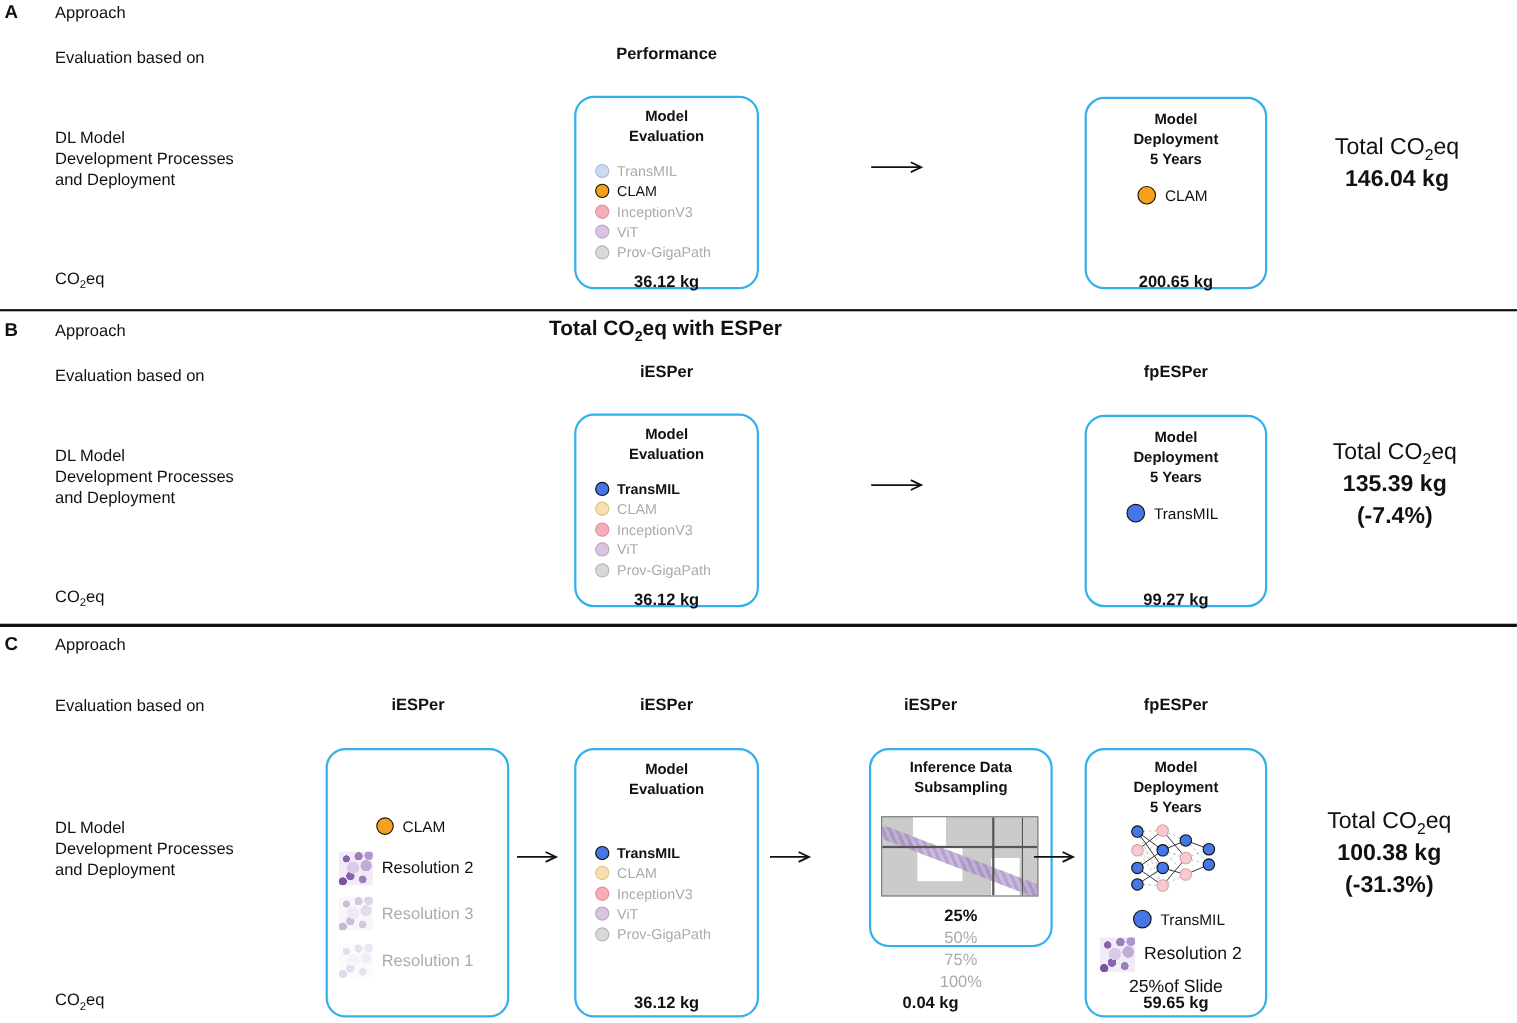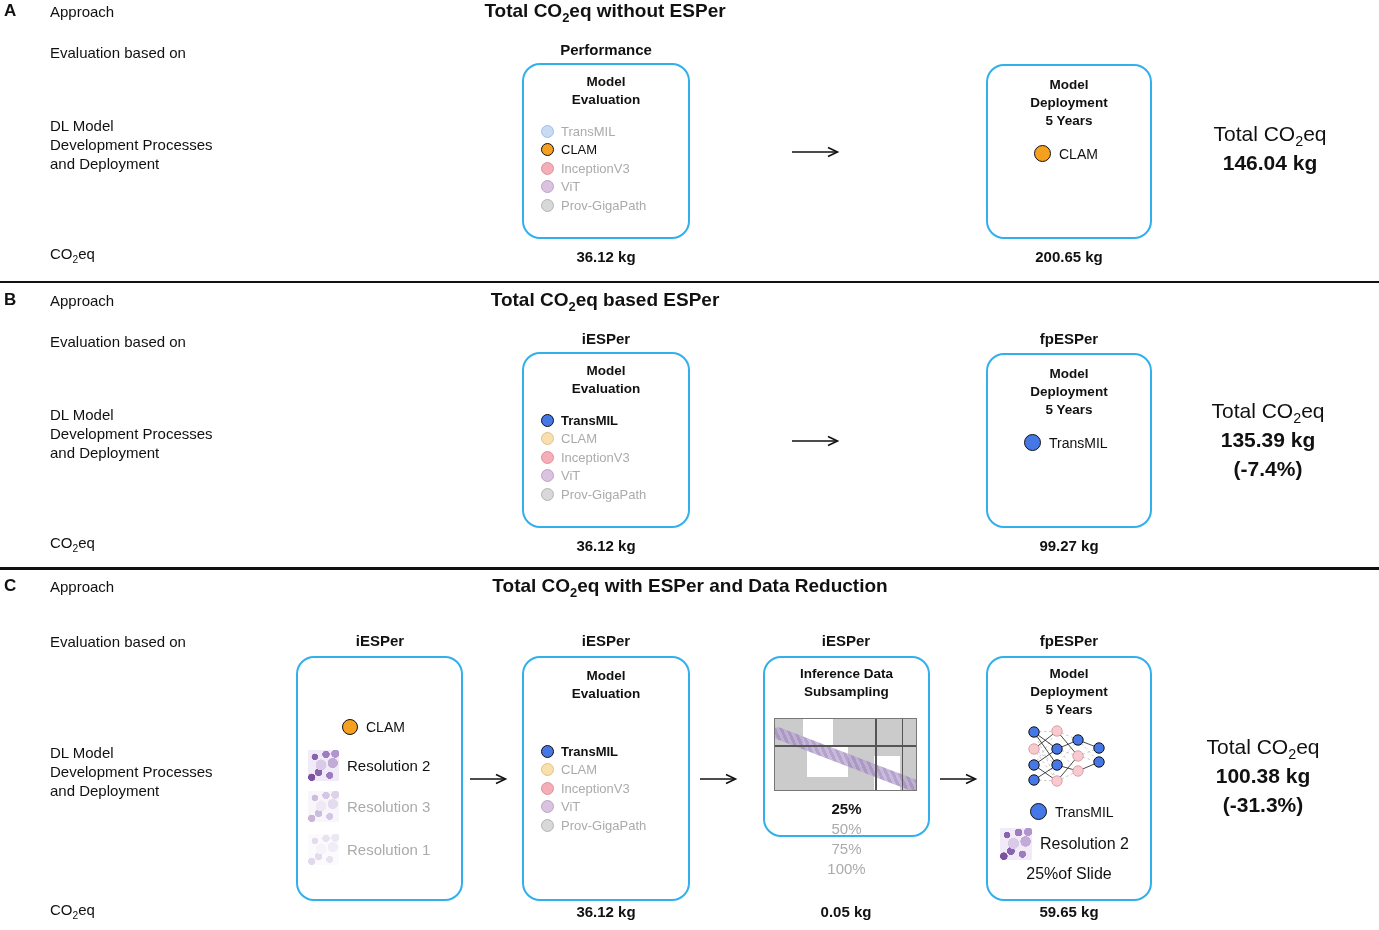--- a/index.html
+++ b/index.html
@@ -10,21 +10,21 @@
   .ctr{transform:translateX(-50%);text-align:center;white-space:nowrap;}
   .gray{color:#ABABAB;}
   .panel-letter{font-size:17px;font-weight:bold;}
   .rowlab{font-size:15px;}
   .ptitle{font-size:19px;font-weight:bold;}
   .hdr{font-size:15px;font-weight:bold;}
   .kg{font-size:15px;font-weight:bold;}
   .tot1{font-size:21px;}
   .tot2{font-size:21px;font-weight:bold;}
   sub{font-size:68%;line-height:0;}
-  .box{position:absolute;border:2px solid #31B0EC;border-radius:18px;background:#fff;box-sizing:border-box;}
+  .box{position:absolute;border:2px solid #31B0EC;border-radius:18px;background:#fff;box-sizing:border-box;margin-top:24px;}
   .btitle{position:absolute;left:0;right:0;text-align:center;font-weight:bold;font-size:13.5px;line-height:1.32;}
   .lrow{position:absolute;left:17px;display:flex;align-items:center;gap:7px;height:16px;}
   .crow{position:absolute;display:flex;align-items:center;gap:8px;}
   .ltext{font-size:13px;white-space:nowrap;}
   .mtext{font-size:14px;white-space:nowrap;}
   .dot{border-radius:50%;flex:none;box-sizing:border-box;}
   .d13{width:13px;height:13px;}
   .d16{width:16px;height:16px;}
   .d17{width:17px;height:17px;}
   .d-blue{background:#4577E6;border:1.5px solid #111;}
@@ -57,21 +57,20 @@
   .slide .gh{position:absolute;left:0;right:0;height:1.5px;background:#555;}
   .slide .gv{position:absolute;top:0;bottom:0;width:1.5px;background:#555;}
 </style>
 </head>
 <body>
 
 <div id="fig">
 
   <div class="abs panel-letter" style="left:4px;top:1px">A</div>
   <div class="abs rowlab" style="left:50px;top:3px">Approach</div>
-  <div class="abs ptitle ctr" style="left:605px;top:0px"><span>Total CO</span><sub>2</sub><span>eq without ESPer</span></div>
   <div class="abs rowlab" style="left:50px;top:44px">Evaluation based on</div>
   <div class="abs rowlab" style="left:50px;top:116px;line-height:19px">
     <span style="display:block">DL Model</span>
     <span style="display:block">Development Processes</span>
     <span style="display:block">and Deployment</span>
   </div>
   <div class="abs hdr ctr" style="left:606px;top:41px">Performance</div>
 
   <div class="box" style="left:522px;top:63px;width:168px;height:176px">
     <div class="btitle" style="top:8px">
@@ -121,21 +120,21 @@
   <div class="abs tot2 ctr" style="left:1270px;top:151px">146.04 kg</div>
 
   <div class="abs rowlab" style="left:50px;top:245px"><span>CO</span><sub>2</sub><span>eq</span></div>
   <div class="abs kg ctr" style="left:606px;top:248px">36.12 kg</div>
   <div class="abs kg ctr" style="left:1069px;top:248px">200.65 kg</div>
 
   <div class="divider" style="top:281px;height:2px"></div>
 
   <div class="abs panel-letter" style="left:4px;top:290px">B</div>
   <div class="abs rowlab" style="left:50px;top:292px">Approach</div>
-  <div class="abs ptitle ctr" style="left:605px;top:289px"><span>Total CO</span><sub>2</sub><span>eq based ESPer</span></div>
+  <div class="abs ptitle ctr" style="left:605px;top:289px"><span>Total CO</span><sub>2</sub><span>eq with ESPer</span></div>
   <div class="abs rowlab" style="left:50px;top:333px">Evaluation based on</div>
   <div class="abs rowlab" style="left:50px;top:405px;line-height:19px">
     <span style="display:block">DL Model</span>
     <span style="display:block">Development Processes</span>
     <span style="display:block">and Deployment</span>
   </div>
   <div class="abs hdr ctr" style="left:606px;top:330px">iESPer</div>
   <div class="abs hdr ctr" style="left:1069px;top:330px">fpESPer</div>
 
   <div class="box" style="left:522px;top:352px;width:168px;height:176px">
@@ -187,21 +186,20 @@
   <div class="abs tot2 ctr" style="left:1268px;top:457px">(-7.4%)</div>
 
   <div class="abs rowlab" style="left:50px;top:534px"><span>CO</span><sub>2</sub><span>eq</span></div>
   <div class="abs kg ctr" style="left:606px;top:537px">36.12 kg</div>
   <div class="abs kg ctr" style="left:1069px;top:537px">99.27 kg</div>
 
   <div class="divider" style="top:567px;height:3px"></div>
 
   <div class="abs panel-letter" style="left:4px;top:576px">C</div>
   <div class="abs rowlab" style="left:50px;top:578px">Approach</div>
-  <div class="abs ptitle ctr" style="left:690px;top:575px"><span>Total CO</span><sub>2</sub><span>eq with ESPer and Data Reduction</span></div>
   <div class="abs rowlab" style="left:50px;top:633px">Evaluation based on</div>
   <div class="abs rowlab" style="left:50px;top:743px;line-height:19px">
     <span style="display:block">DL Model</span>
     <span style="display:block">Development Processes</span>
     <span style="display:block">and Deployment</span>
   </div>
   <div class="abs hdr ctr" style="left:380px;top:632px">iESPer</div>
   <div class="abs hdr ctr" style="left:606px;top:632px">iESPer</div>
   <div class="abs hdr ctr" style="left:846px;top:632px">iESPer</div>
   <div class="abs hdr ctr" style="left:1069px;top:632px">fpESPer</div>
@@ -255,21 +253,21 @@
         <span class="dot d13 d-gray-f"></span>
         <span class="ltext gray">Prov-GigaPath</span>
       </div>
   </div>
 
   <svg class="abs" style="left:698px;top:771px" width="46" height="16" viewBox="0 0 46 16">
     <line x1="2" y1="8" x2="36" y2="8" stroke="#111" stroke-width="1.6"></line>
     <path d="M28 3.5 L37.5 8 L28 12.5" fill="none" stroke="#111" stroke-width="1.6"></path>
   </svg>
 
-  <div class="box" style="left:763px;top:656px;width:167px;height:181px">
+  <div class="box" style="left:790px;top:656px;width:167px;height:181px">
     <div class="btitle" style="top:7px">
       <span style="display:block">Inference Data</span>
       <span style="display:block">Subsampling</span>
     </div>
     <div class="slide" style="left:9px;top:60px;width:143px;height:73px">
       <div class="w" style="left:20%;top:0;width:21%;height:37%"></div>
       <div class="w" style="left:23%;top:37%;width:29%;height:44%"></div>
       <div class="w" style="left:70%;top:52%;width:19%;height:48%"></div>
       <div class="band"></div>
       <div class="gh" style="top:37%"></div>
@@ -353,16 +351,16 @@
     <div class="abs" style="left:50%;transform:translateX(-50%);top:207px;font-size:16px;white-space:nowrap">25%of Slide</div>
   </div>
 
   <div class="abs tot1 ctr" style="left:1263px;top:735px"><span>Total CO</span><sub>2</sub><span>eq</span></div>
   <div class="abs tot2 ctr" style="left:1263px;top:764px">100.38 kg</div>
   <div class="abs tot2 ctr" style="left:1263px;top:793px">(-31.3%)</div>
 
   <div class="abs rowlab" style="left:50px;top:901px"><span>CO</span><sub>2</sub><span>eq</span></div>
   <div class="abs kg ctr" style="left:380px;top:950px">4.55 kg</div>
   <div class="abs kg ctr" style="left:606px;top:903px">36.12 kg</div>
-  <div class="abs kg ctr" style="left:846px;top:903px">0.05 kg</div>
+  <div class="abs kg ctr" style="left:846px;top:903px">0.04 kg</div>
   <div class="abs kg ctr" style="left:1069px;top:903px">59.65 kg</div>
 
 </div>
 
 </body></html>

